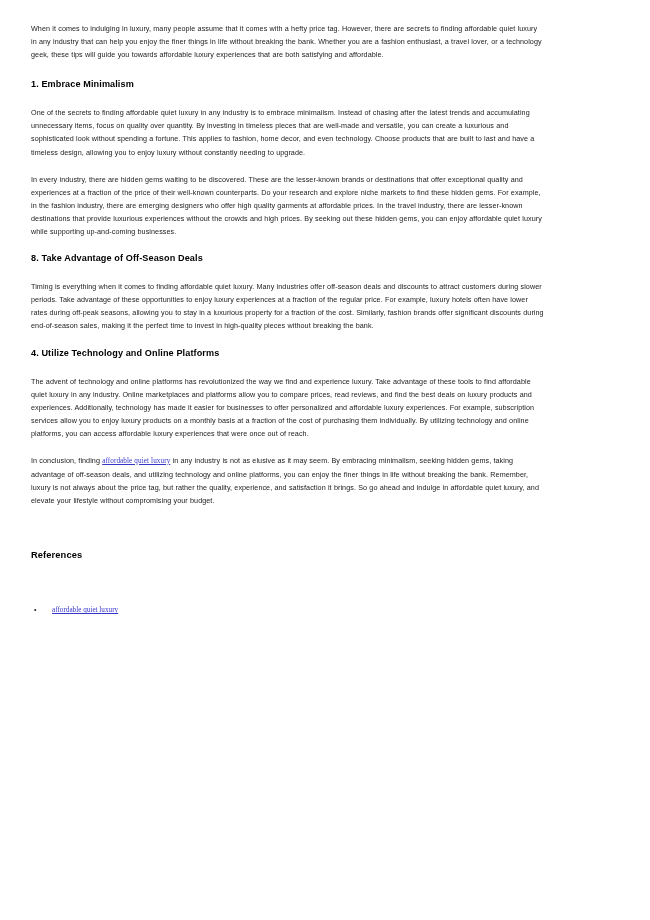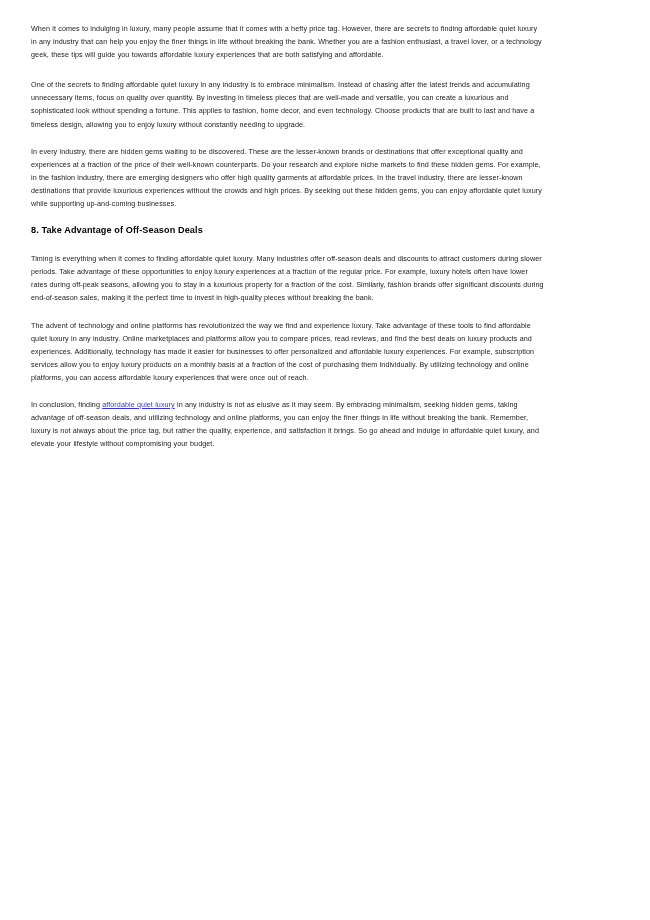--- a/index.html
+++ b/index.html
@@ -48,20 +48,21 @@
     margin: 0;
     color: #000000;
     letter-spacing: 0.012em;
   }
   .section {
     margin-bottom: 1px;
   }
   a.doclink {
     color: #3636cc;
     text-decoration: underline;
+    font-family: Liberation Serif, serif;
   }
   .refs-block {
     margin-top: 43px;
   }
   ul.refs-list {
     list-style: none;
     margin: 44px 0 0 0;
     padding: 0;
   }
   ul.refs-list li {
@@ -79,32 +80,43 @@
   }
 </style>
 </head>
 <body>
 
 <div id="page">
 
   <p class="para intro">When it comes to indulging in luxury, many people assume that it comes with a hefty price tag. However, there are secrets to finding affordable quiet luxury in any industry that can help you enjoy the finer things in life without breaking the bank. Whether you are a fashion enthusiast, a travel lover, or a technology geek, these tips will guide you towards affordable luxury experiences that are both satisfying and affordable.</p>
 
   <div class="section">
+    <h2 class="heading">1. Embrace Minimalism</h2>
     <p class="para">One of the secrets to finding affordable quiet luxury in any industry is to embrace minimalism. Instead of chasing after the latest trends and accumulating unnecessary items, focus on quality over quantity. By investing in timeless pieces that are well-made and versatile, you can create a luxurious and sophisticated look without spending a fortune. This applies to fashion, home decor, and even technology. Choose products that are built to last and have a timeless design, allowing you to enjoy luxury without constantly needing to upgrade.</p>
   </div>
 
   <div class="section">
     <p class="para">In every industry, there are hidden gems waiting to be discovered. These are the lesser-known brands or destinations that offer exceptional quality and experiences at a fraction of the price of their well-known counterparts. Do your research and explore niche markets to find these hidden gems. For example, in the fashion industry, there are emerging designers who offer high quality garments at affordable prices. In the travel industry, there are lesser-known destinations that provide luxurious experiences without the crowds and high prices. By seeking out these hidden gems, you can enjoy affordable quiet luxury while supporting up-and-coming businesses.</p>
   </div>
 
   <div class="section">
     <h2 class="heading">8. Take Advantage of Off-Season Deals</h2>
     <p class="para">Timing is everything when it comes to finding affordable quiet luxury. Many industries offer off-season deals and discounts to attract customers during slower periods. Take advantage of these opportunities to enjoy luxury experiences at a fraction of the regular price. For example, luxury hotels often have lower rates during off-peak seasons, allowing you to stay in a luxurious property for a fraction of the cost. Similarly, fashion brands offer significant discounts during end-of-season sales, making it the perfect time to invest in high-quality pieces without breaking the bank.</p>
   </div>
 
   <div class="section">
+    <h2 class="heading">4. Utilize Technology and Online Platforms</h2>
     <p class="para">The advent of technology and online platforms has revolutionized the way we find and experience luxury. Take advantage of these tools to find affordable quiet luxury in any industry. Online marketplaces and platforms allow you to compare prices, read reviews, and find the best deals on luxury products and experiences. Additionally, technology has made it easier for businesses to offer personalized and affordable luxury experiences. For example, subscription services allow you to enjoy luxury products on a monthly basis at a fraction of the cost of purchasing them individually. By utilizing technology and online platforms, you can access affordable luxury experiences that were once out of reach.</p>
   </div>
 
   <p class="para"><span>In conclusion, finding </span><a class="doclink" href="#">affordable quiet luxury</a><span> in any industry is not as elusive as it may seem. By embracing minimalism, seeking hidden gems, taking advantage of off-season deals, and utilizing technology and online platforms, you can enjoy the finer things in life without breaking the bank. Remember, luxury is not always about the price tag, but rather the quality, experience, and satisfaction it brings. So go ahead and indulge in affordable quiet luxury, and elevate your lifestyle without compromising your budget.</span></p>
 
+  <div class="refs-block">
+    <h2 class="refs-heading">References</h2>
+    <ul class="refs-list">
+      <li>
+        <span class="bullet">•</span>
+        <a class="doclink" href="#">affordable quiet luxury</a>
+      </li>
+    </ul>
+  </div>
 
 </div>
 
 </body></html>

